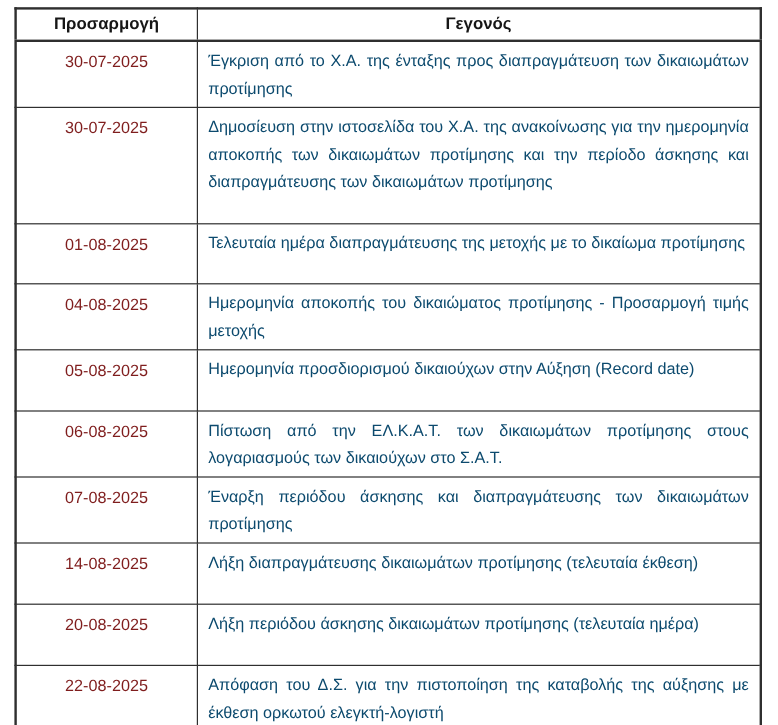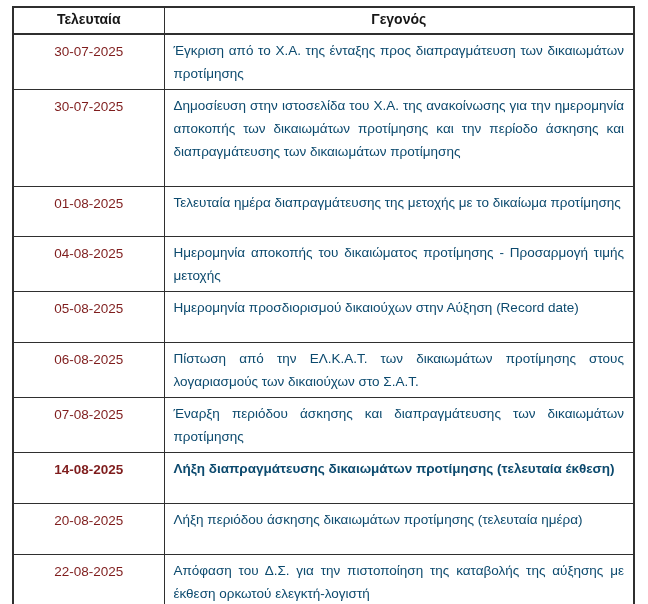--- a/index.html
+++ b/index.html
@@ -56,36 +56,36 @@
     padding: 4px 9px 4px 9px;
   }
   
   tr.r1  { height: 51px; }
   tr.r2  { height: 97px; }
   tr.r3  { height: 50px; }
   tr.r4  { height: 51px; margin-left: 48px; }
   tr.r5  { height: 51px; }
   tr.r6  { height: 51px; }
   tr.r7  { height: 51px; }
-  tr.r8  { height: 51px; font-weight: bold; }
+  tr.r8  { height: 51px; }
   tr.r9  { height: 51px; }
   tr.r10 { height: 56px; }
 </style>
 </head>
 <body>
 
 <div class="doc-wrap">
   <table class="events-table">
     <colgroup>
       <col class="date-col">
       <col class="event-col">
     </colgroup>
     <thead>
       <tr>
-        <th>Τελευταία</th>
+        <th>Προσαρμογή</th>
         <th>Γεγονός</th>
       </tr>
     </thead>
     <tbody>
       <tr class="r1">
         <td class="date-cell">30-07-2025</td>
         <td class="event-cell">Έγκριση από το Χ.Α. της ένταξης προς διαπραγμάτευση των δικαιωμάτων προτίμησης</td>
       </tr>
       <tr class="r2">
         <td class="date-cell">30-07-2025</td>

